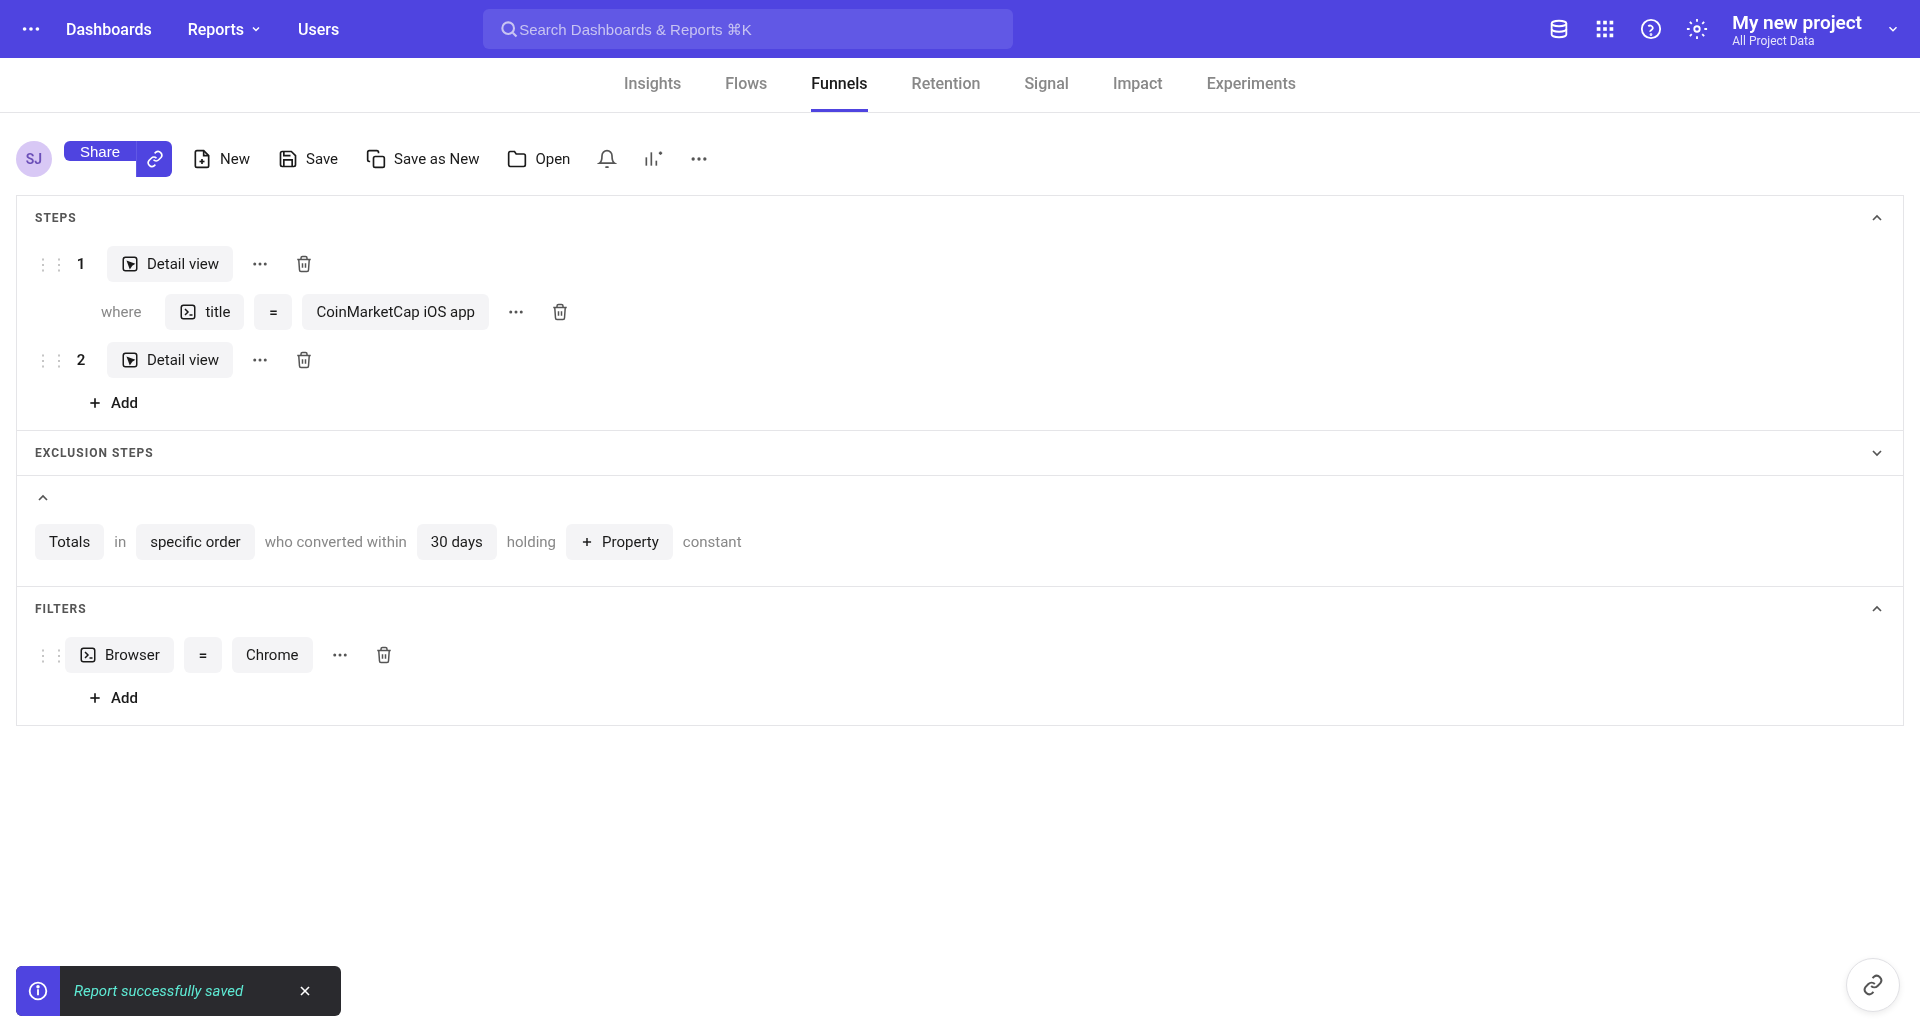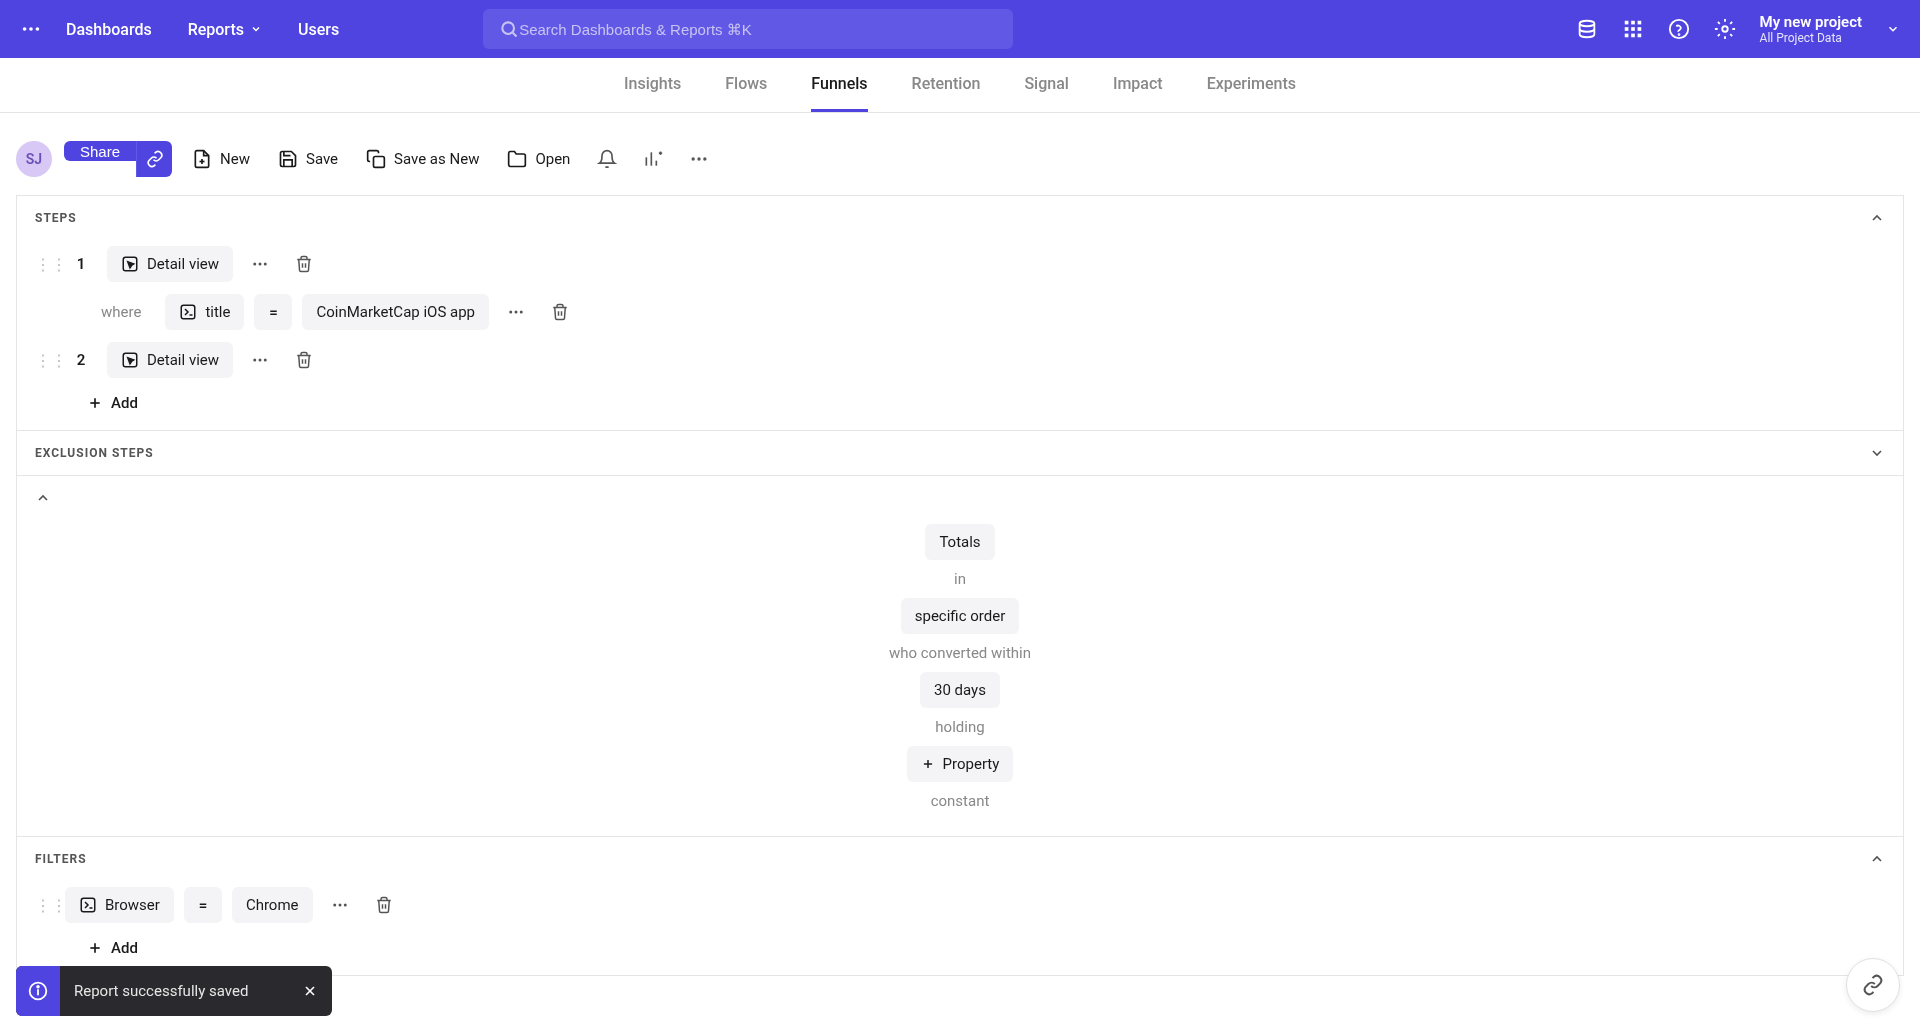--- a/index.html
+++ b/index.html
@@ -9,21 +9,21 @@
 .header { background: #4f44e0; height: 58px; display: flex; align-items: center; padding: 0 20px; gap: 24px; }
 .menu-icon { color: white; cursor: pointer; }
 .nav-main { display: flex; gap: 36px; }
 .nav-main-item { color: white; font-size: 16px; font-weight: 500; cursor: pointer; display: flex; align-items: center; gap: 6px; }
 .search-box { background: #6158e5; border-radius: 6px; height: 40px; width: 530px; display: flex; align-items: center; padding: 0 16px; gap: 0; margin-left: 120px; }
 .search-box input { background: transparent; border: none; outline: none; color: white; font-size: 15px; flex: 1; }
 .search-box input::placeholder { color: #c8c4f2; }
 .header-right { margin-left: auto; display: flex; align-items: center; gap: 24px; }
 .header-icon { color: white; cursor: pointer; }
 .project-info { color: white; }
-.project-name { font-size: 15px; font-weight: 600; }
+.project-name { font-size: 19px; font-weight: 600; }
 .project-sub { font-size: 12px; opacity: 0.85; }
 
 
 .subnav { height: 55px; background: #fff; border-bottom: 1px solid #e5e5e8; display: flex; align-items: center; justify-content: center; gap: 44px; }
 .subnav-item { color: #888; font-size: 16px; font-weight: 500; cursor: pointer; height: 100%; display: flex; align-items: center; border-bottom: 3px solid transparent; }
 .subnav-item.active { color: #1a1a1a; border-bottom-color: #4f44e0; }
 
 
 .title-area { padding: 28px 16px 18px; display: flex; align-items: flex-start; }
 .title-left { flex: 1; }
@@ -49,25 +49,25 @@
 .step-num { width: 32px; text-align: center; font-size: 15px; font-weight: 600; }
 .chip { background: #f4f4f6; border-radius: 6px; height: 36px; padding: 0 14px; display: flex; align-items: center; gap: 8px; font-size: 15px; cursor: pointer; text-align: center; }
 .chip-light { background: transparent; color: #888; }
 .chip-op { min-width: 38px; justify-content: center; font-weight: 600; }
 .more-dots { color: #555; cursor: pointer; padding: 0 8px; }
 .trash { color: #555; cursor: pointer; padding: 0 8px; }
 
 .where-row { display: flex; align-items: center; gap: 10px; padding: 6px 0 6px 52px; }
 .add-row { display: flex; align-items: center; gap: 8px; padding: 10px 0 6px 52px; cursor: pointer; font-size: 15px; font-weight: 500; }
 
-.criteria-row { display: flex; align-items: center; gap: 10px; padding: 4px 0 14px; flex-wrap: wrap; flex-direction: column; }
+.criteria-row { display: flex; align-items: center; gap: 10px; padding: 4px 0 14px; flex-wrap: wrap; }
 .text-frag { font-size: 15px; color: #888; }
 
 
-.toast { position: fixed; bottom: 16px; left: 16px; background: #2a2a2e; color: #e5e5e5; border-radius: 6px; height: 50px; display: flex; align-items: center; padding-right: 14px; gap: 14px; font-size: 15px; }
+.toast { position: fixed; bottom: 16px; left: 16px; background: #2a2a2e; color: #5eead4; border-radius: 6px; height: 50px; display: flex; align-items: center; padding-right: 28px; gap: 14px; font-size: 15px; font-style: italic; }
 .toast-icon { background: #4f44e0; height: 100%; width: 44px; display: flex; align-items: center; justify-content: center; border-radius: 6px 0 0 6px; }
 .toast-close { cursor: pointer; margin-left: 40px; }
 
 
 .fab { position: fixed; bottom: 20px; right: 20px; width: 54px; height: 54px; border-radius: 50%; background: #fff; border: 1px solid #e0e0e4; display: flex; align-items: center; justify-content: center; cursor: pointer; box-shadow: 0 2px 6px rgba(0,0,0,0.08); }
 
 svg { display: block; }
 .divider { height: 1px; background: #e5e5e8; margin: 0; }
 </style>
 </head>

